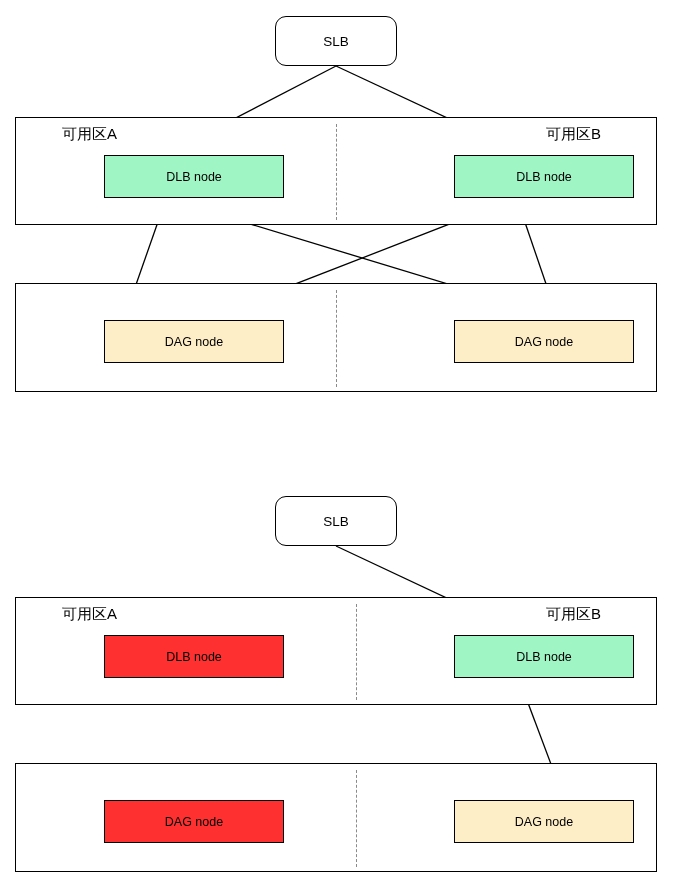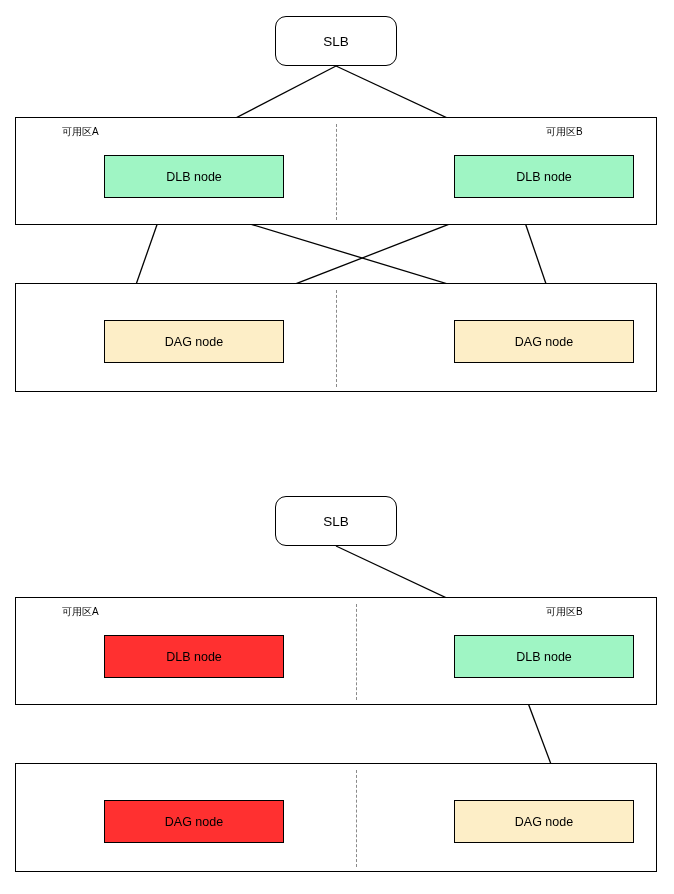--- a/index.html
+++ b/index.html
@@ -25,21 +25,21 @@
   }
   .zone-box{
     position:absolute;
     left:15px;width:642px;
     border:1.6px solid #000;
     background:#ffffff;
     box-sizing:border-box;
   }
   .zone-label{
     position:absolute;
-    font-size:10px;
+    font-size:15px;
     color:#000;
     white-space:nowrap;
   }
   .node{
     position:absolute;
     width:180px;height:43px;
     border:1.5px solid #000;
     display:flex;align-items:center;justify-content:center;
     font-size:12.5px;color:#000;
     box-sizing:border-box;

